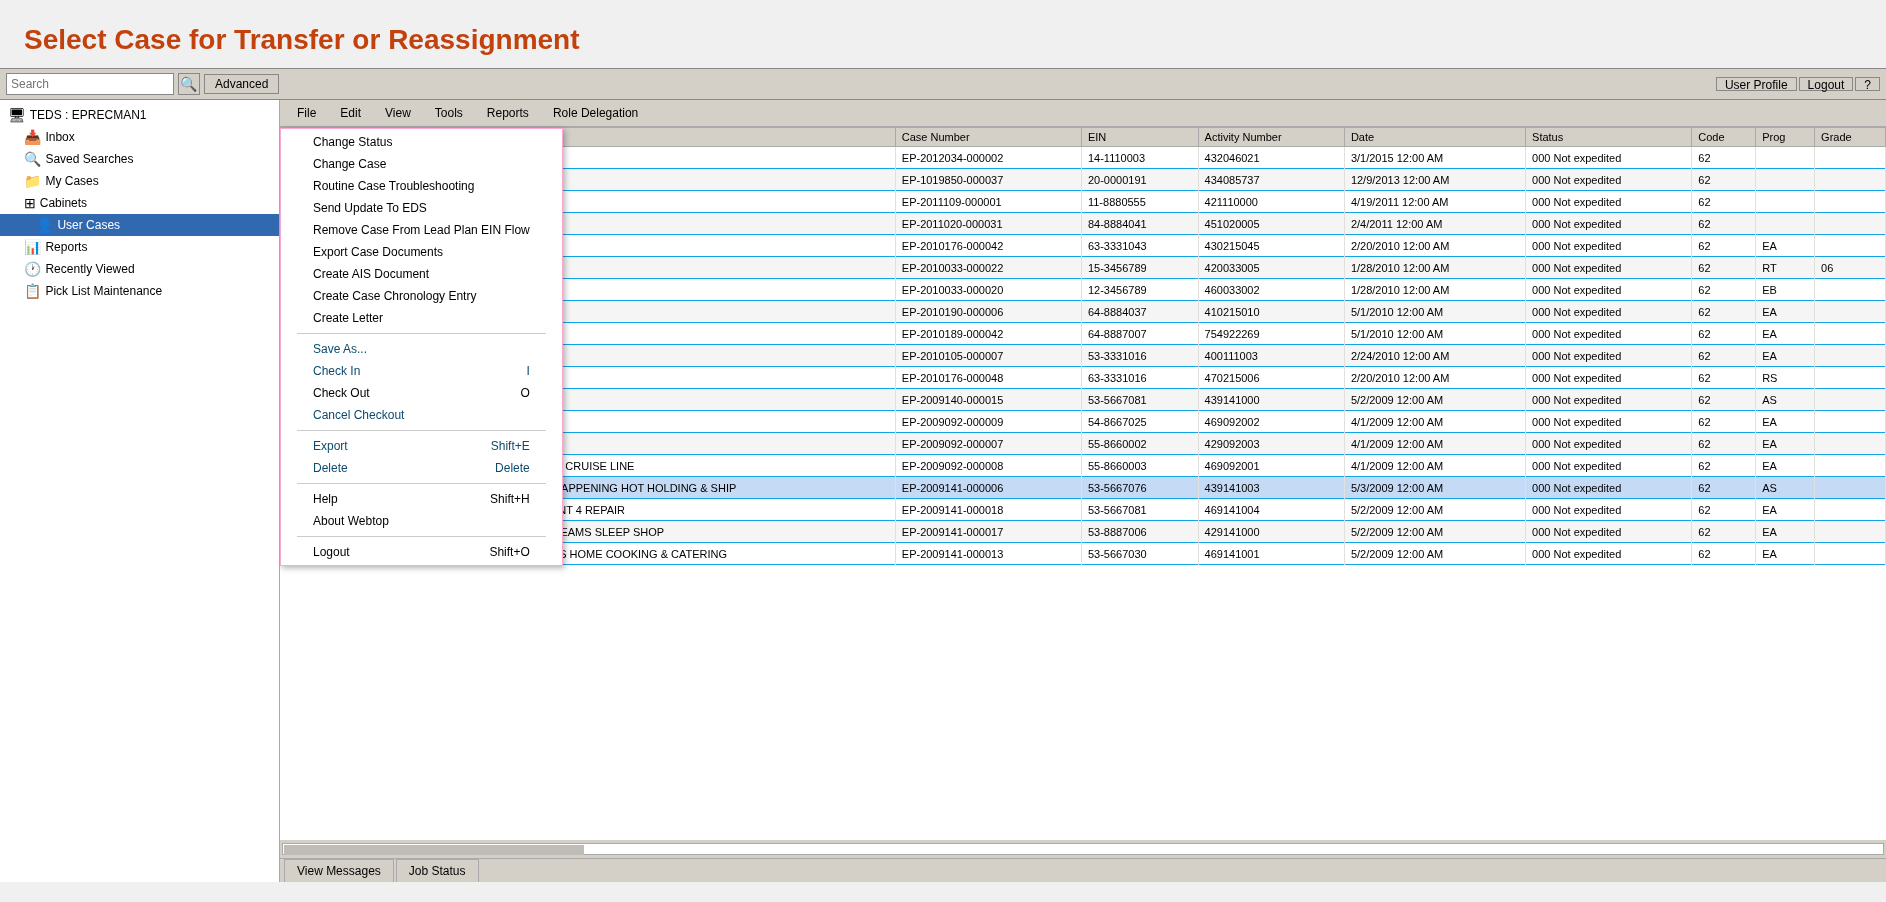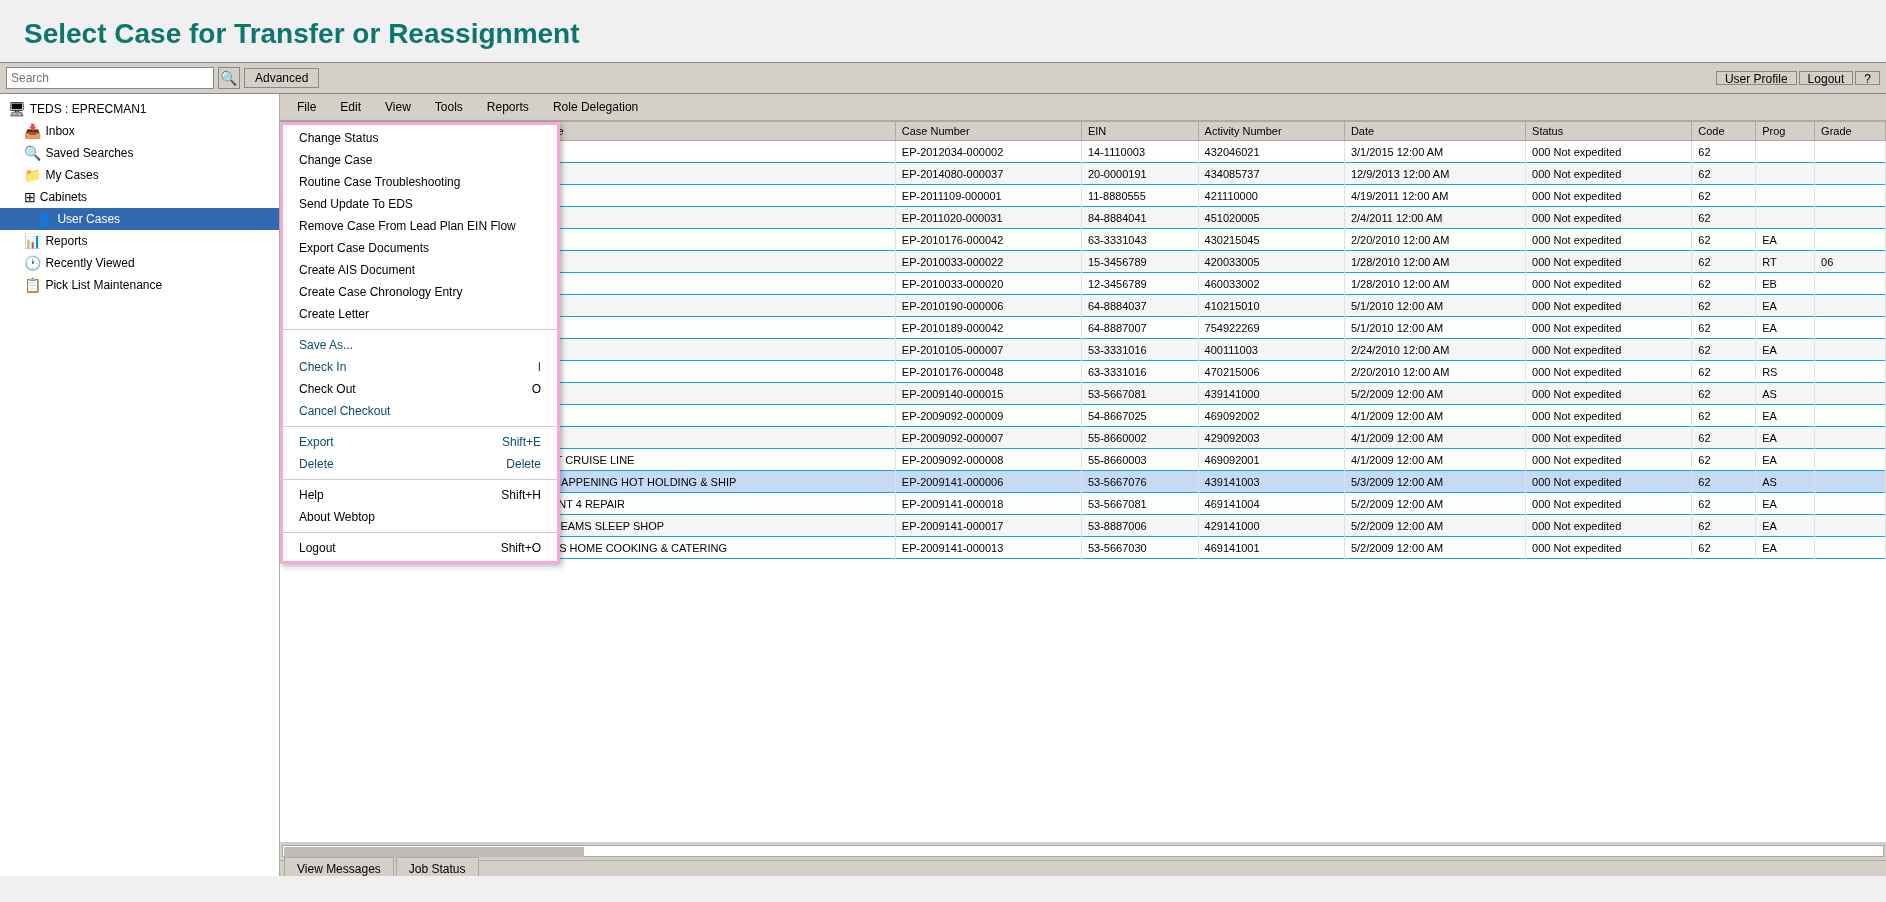--- a/index.html
+++ b/index.html
@@ -1,23 +1,23 @@
 <!DOCTYPE html>
 <html><head>
   <meta charset="utf-8">
   <style>
     * { box-sizing: border-box; margin: 0; padding: 0; }
     body { font-family: Arial, sans-serif; font-size: 12px; background: #f0f0f0; color: #000; width: 1886px; min-height: 902px; }
 
     
-    .page-title { font-size: 28px; font-weight: bold; color: #0f766e; padding: 18px 24px 12px 24px; background: #f0f0f0; }
+    .page-title { font-size: 28px; font-weight: bold; color: #c2410c; padding: 24px 24px 12px 24px; background: #f0f0f0; }
 
     
     .toolbar { display: flex; align-items: center; background: #d4d0c8; border-top: 1px solid #888; border-bottom: 1px solid #888; padding: 4px 6px; gap: 4px; }
-    .search-input { width: 208px; height: 22px; border: 1px solid #888; padding: 2px 4px; font-size: 12px; background: #fff; }
+    .search-input { width: 168px; height: 22px; border: 1px solid #888; padding: 2px 4px; font-size: 12px; background: #fff; }
     .search-btn { width: 22px; height: 22px; background: #d4d0c8; border: 1px solid #888; cursor: pointer; display: flex; align-items: center; justify-content: center; font-size: 14px; }
     .advanced-btn { height: 20px; padding: 0 10px; background: #d4d0c8; border: 1px solid #888; cursor: pointer; font-size: 12px; }
     .toolbar-right { margin-left: auto; display: flex; gap: 2px; }
     .toolbar-right button { height: 14px; padding: 0 8px; background: #d4d0c8; border: 1px solid #888; cursor: pointer; font-size: 12px; }
 
     
     .main-area { display: flex; height: calc(902px - 120px); }
 
     
     .sidebar { width: 280px; background: #fff; border-right: 1px solid #aaa; padding: 4px 0; overflow-y: auto; flex-shrink: 0; }
@@ -29,40 +29,40 @@
 
     
     .content-area { flex: 1; display: flex; flex-direction: column; background: #fff; overflow: hidden; position: relative; }
 
     
     .menu-bar { background: #d4d0c8; border-bottom: 1px solid #aaa; display: flex; align-items: center; padding: 2px 6px; gap: 2px; }
     .menu-item { padding: 3px 10px; cursor: pointer; font-size: 12px; border: 1px solid transparent; }
 
     
     .dropdown-overlay { position: absolute; top: 28px; left: 0; z-index: 100; }
-    .dropdown-menu { background: #fff; border: 3px solid #f9a8d4; box-shadow: 2px 2px 6px rgba(0,0,0,0.3); min-width: 280px; padding: 2px 0; }
+    .dropdown-menu { background: #fff; border: 1px solid #f9a8d4; box-shadow: 2px 2px 6px rgba(0,0,0,0.3); min-width: 280px; padding: 2px 16px; }
     .dropdown-item { padding: 4px 16px; cursor: pointer; font-size: 12px; white-space: nowrap; }
     .dropdown-item.disabled { color: #0c4a6e; cursor: default; }
     .dropdown-separator { border-top: 1px solid #ccc; margin: 4px 0; }
     .dropdown-item-shortcut { display: flex; justify-content: space-between; gap: 40px; }
 
     
     .table-container { flex: 1; overflow: auto; }
     table { width: 100%; border-collapse: collapse; font-size: 11px; }
     thead th { background: #d4d0c8; border: 1px solid #aaa; padding: 3px 6px; white-space: nowrap; font-weight: normal; text-align: left; position: sticky; top: 0; }
     tbody tr { border-bottom: 1px solid #0ea5e9; }
     tbody tr:nth-child(even) { background: #f5f5f5; }
     tbody tr.highlighted { background: #c5daf5; }
     tbody td { padding: 3px 6px; white-space: nowrap; font-size: 11px; border-right: 1px solid #e0e0e0; }
     .case-info-link { color: #0000cc; text-decoration: underline; cursor: pointer; }
     .info-icon { display: inline-block; width: 14px; height: 14px; background: #4a6fa5; border-radius: 50%; color: #fff; font-size: 9px; text-align: center; line-height: 14px; cursor: pointer; margin-left: 2px; }
     .doc-icon { display: inline-block; width: 14px; height: 14px; border: 1px solid #888; background: #fff; font-size: 9px; cursor: pointer; margin-left: 2px; }
 
     
-    .status-bar { display: flex; align-items: center; background: #d4d0c8; border-top: 1px solid #aaa; height: 16px; padding: 0 4px; gap: 2px; }
+    .status-bar { display: flex; align-items: center; background: #d4d0c8; border-top: 1px solid #aaa; height: 24px; padding: 0 4px; gap: 2px; }
     .status-tab { padding: 4px 12px; background: #d4d0c8; border: 1px solid #aaa; cursor: pointer; font-size: 12px; }
 
     
     .hscroll-bar { height: 18px; background: #d4d0c8; display: flex; align-items: center; padding: 0 2px; }
     .hscroll-track { flex: 1; height: 12px; background: #fff; border: 1px solid #aaa; }
     .hscroll-thumb { width: 300px; height: 10px; background: #c0bdb8; margin: 1px; }
   </style>
 </head>
 <body>
 
@@ -212,21 +212,21 @@
               <td></td>
               <td></td>
             </tr>
             <tr>
               <td>
       <span class="case-info-link">Case Information</span>
       <span class="info-icon">i</span>
       <span class="doc-icon">□</span>
     </td>
               <td></td>
-              <td>EP-2014080-000037</td>
+              <td>EP-1019850-000037</td>
               <td>20-0000191</td>
               <td>434085737</td>
               <td>12/9/2013 12:00 AM</td>
               <td>000 Not expedited</td>
               <td>62</td>
               <td></td>
               <td></td>
             </tr>
             <tr>
               <td>

